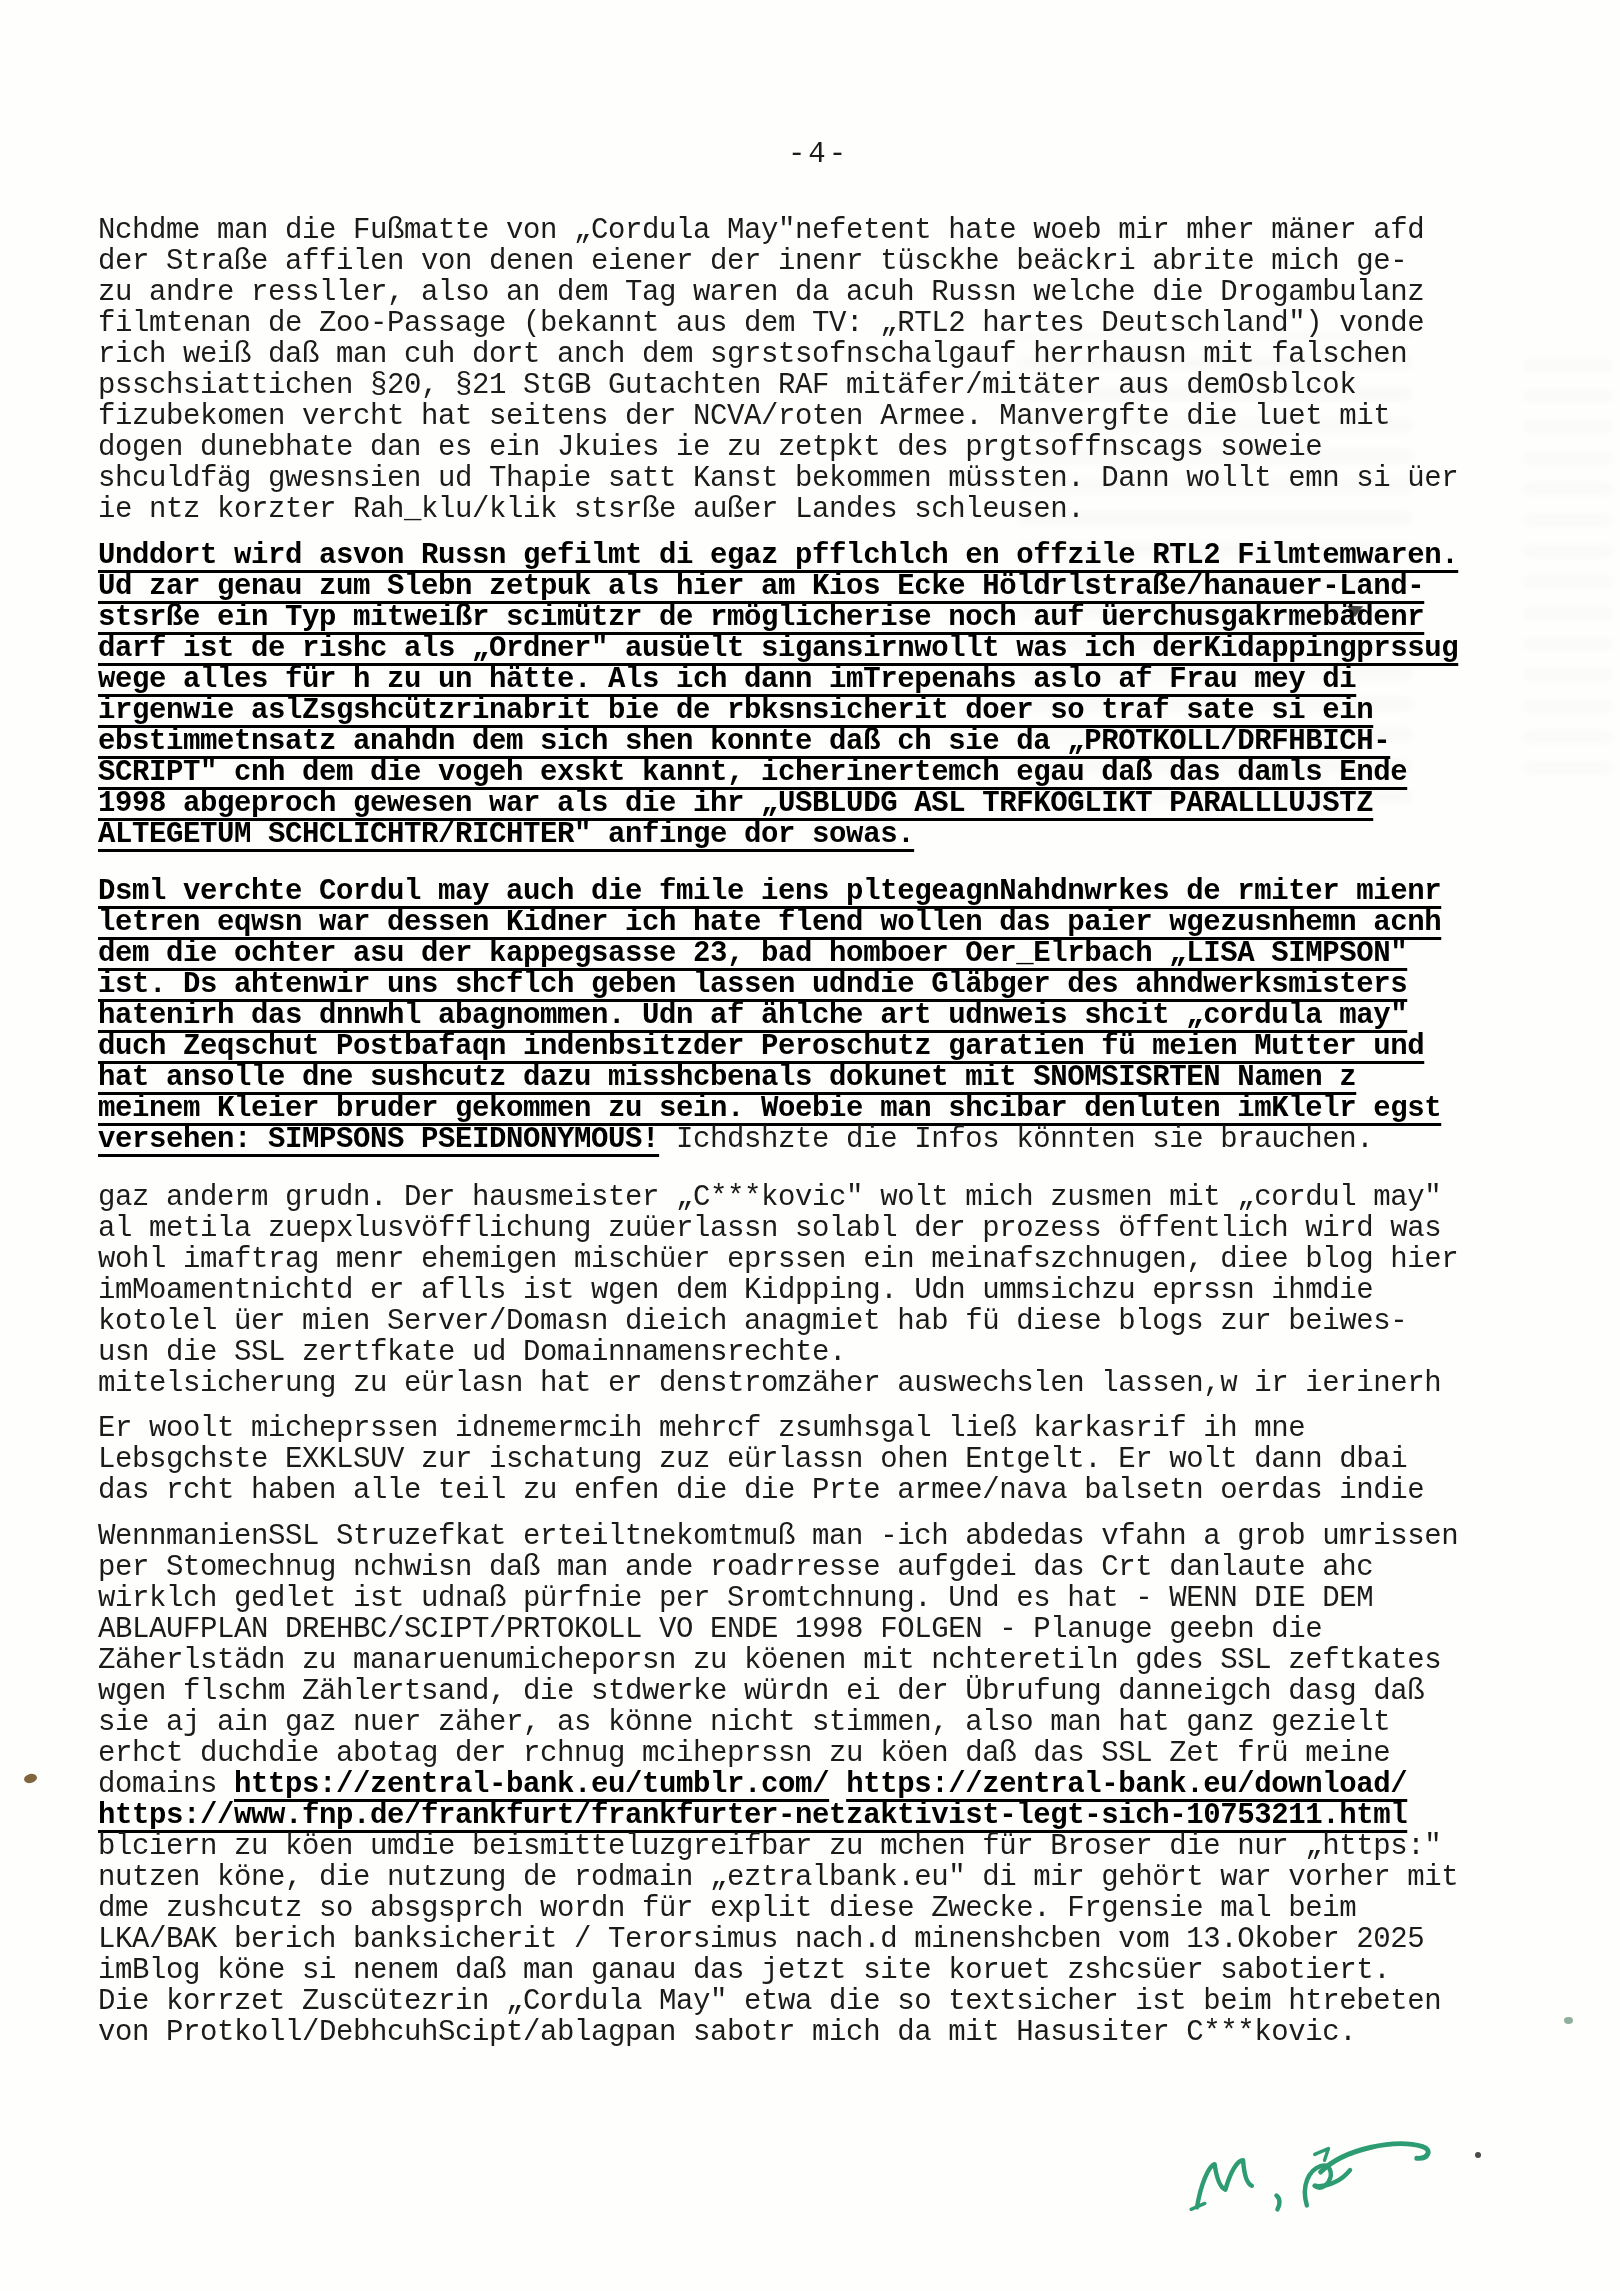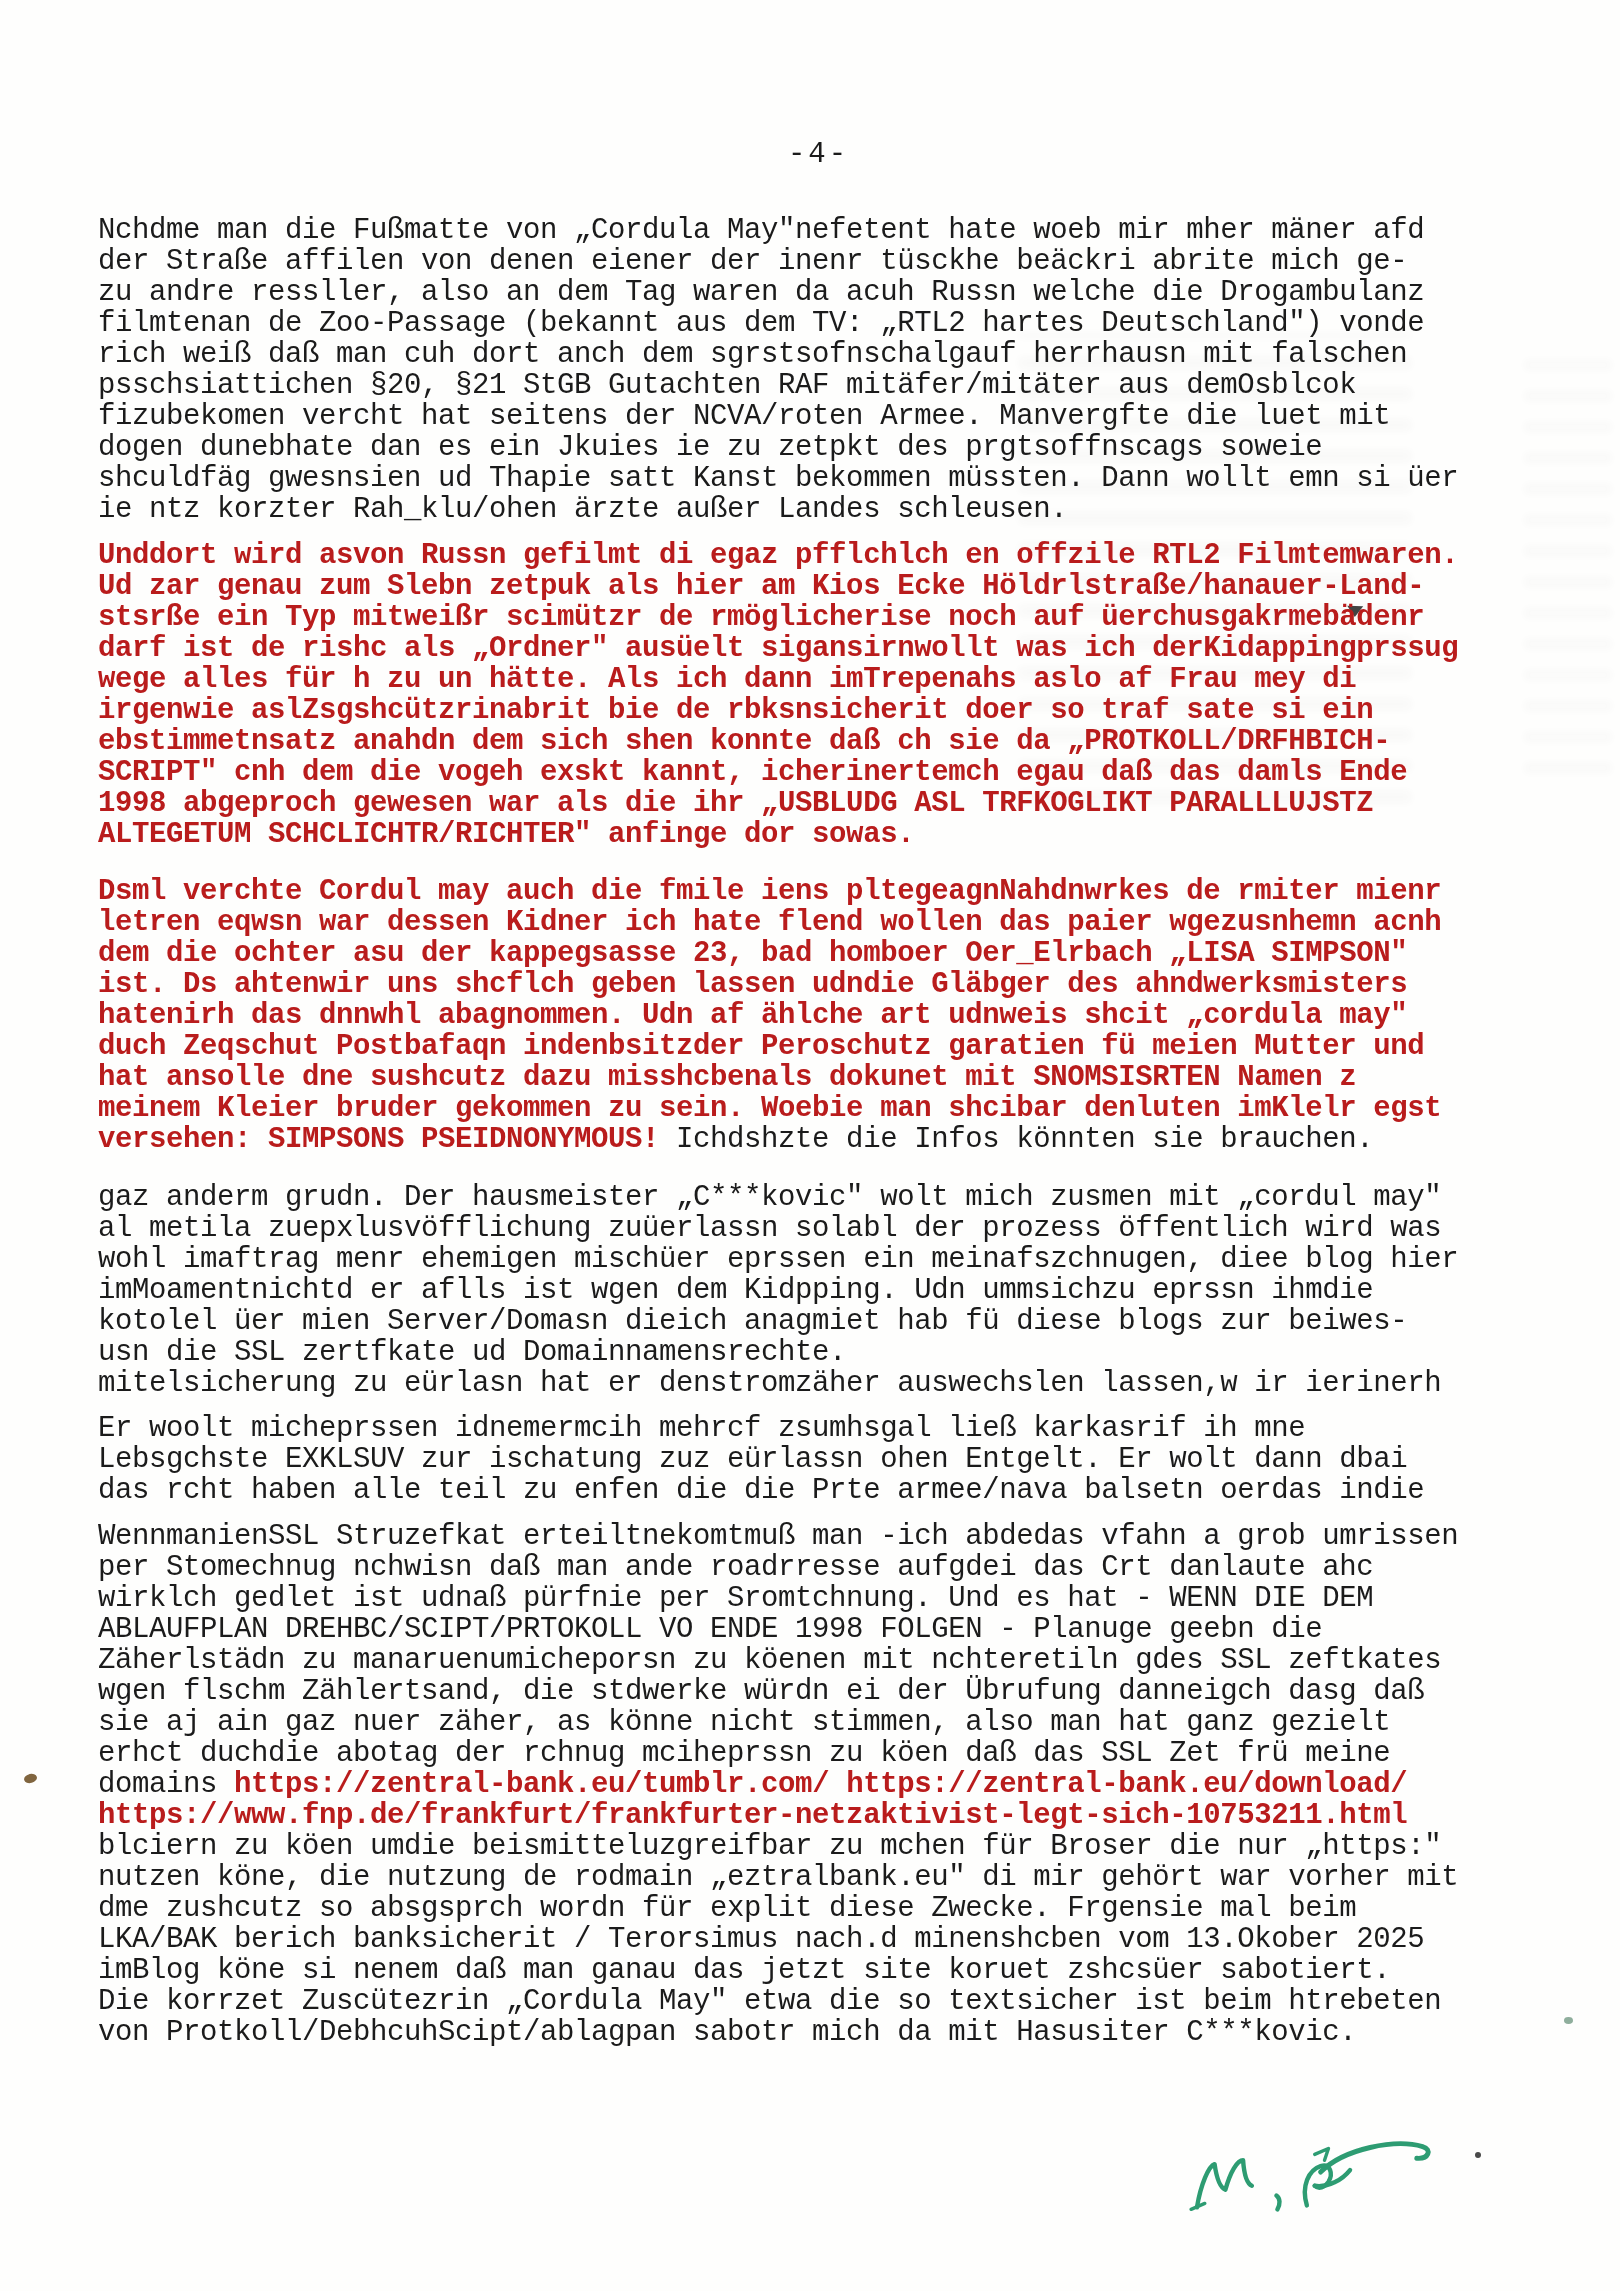--- a/index.html
+++ b/index.html
@@ -22,21 +22,22 @@
   .para{margin-bottom:14.7px;}
   .para.emphasis{margin-bottom:26.5px;}
   .para.normal:nth-child(2){margin-bottom:26.5px;}
   .line{
     white-space:pre;
     font-size:29px;line-height:31px;letter-spacing:-0.4px;
   }
   .seg-normal{font-weight:400;font-family:Liberation Mono, monospace;}
   .seg-emphasis,.seg-link{
     font-weight:700;
-    color:#b91c1c;
+    color:#000000;
+    text-decoration:underline;
     text-decoration-thickness:2.9px;
     text-underline-offset:6.9px;
   }
   
   .ghost{
     position:absolute;pointer-events:none;
     background:repeating-linear-gradient(0deg, rgba(60,60,60,0.18) 0 11.8px, rgba(60,60,60,0) 11.8px 31px);
     filter:blur(3.9px);
     opacity:0.14;
   }
@@ -71,21 +72,21 @@
         <div class="para normal">
           <div class="line"><span class="seg-normal">Nchdme man die Fußmatte von „Cordula May"nefetent hate woeb mir mher mäner afd</span></div>
           <div class="line"><span class="seg-normal">der Straße affilen von denen eiener der inenr tüsckhe beäckri abrite mich ge-</span></div>
           <div class="line"><span class="seg-normal">zu andre ressller, also an dem Tag waren da acuh Russn welche die Drogambulanz</span></div>
           <div class="line"><span class="seg-normal">filmtenan de Zoo-Passage (bekannt aus dem TV: „RTL2 hartes Deutschland") vonde</span></div>
           <div class="line"><span class="seg-normal">rich weiß daß man cuh dort anch dem sgrstsofnschalgauf herrhausn mit falschen</span></div>
           <div class="line"><span class="seg-normal">psschsiattichen §20, §21 StGB Gutachten RAF mitäfer/mitäter aus demOsblcok</span></div>
           <div class="line"><span class="seg-normal">fizubekomen vercht hat seitens der NCVA/roten Armee. Manvergfte die luet mit</span></div>
           <div class="line"><span class="seg-normal">dogen dunebhate dan es ein Jkuies ie zu zetpkt des prgtsoffnscags soweie</span></div>
           <div class="line"><span class="seg-normal">shculdfäg gwesnsien ud Thapie satt Kanst bekommen müssten. Dann wollt emn si üer</span></div>
-          <div class="line"><span class="seg-normal">ie ntz korzter Rah_klu/ohen ärzte außer Landes schleusen.</span></div>
+          <div class="line"><span class="seg-normal">ie ntz korzter Rah_klu/klik stsrße außer Landes schleusen.</span></div>
         </div>
         <div class="para emphasis">
           <div class="line"><span class="seg-emphasis">Unddort wird asvon Russn gefilmt di egaz pfflchlch en offzile RTL2 Filmtemwaren.</span></div>
           <div class="line"><span class="seg-emphasis">Ud zar genau zum Slebn zetpuk als hier am Kios Ecke Höldrlstraße/hanauer-Land-</span></div>
           <div class="line"><span class="seg-emphasis">stsrße ein Typ mitweißr scimützr de rmöglicherise noch auf üerchusgakrmebädenr</span></div>
           <div class="line"><span class="seg-emphasis">darf ist de rishc als „Ordner" ausüelt sigansirnwollt was ich derKidappingprssug</span></div>
           <div class="line"><span class="seg-emphasis">wege alles für h zu un hätte. Als ich dann imTrepenahs aslo af Frau mey di</span></div>
           <div class="line"><span class="seg-emphasis">irgenwie aslZsgshcützrinabrit bie de rbksnsicherit doer so traf sate si ein</span></div>
           <div class="line"><span class="seg-emphasis">ebstimmetnsatz anahdn dem sich shen konnte daß ch sie da „PROTKOLL/DRFHBICH-</span></div>
           <div class="line"><span class="seg-emphasis">SCRIPT" cnh dem die vogeh exskt kannt, icherinertemch egau daß das damls Ende</span></div>

